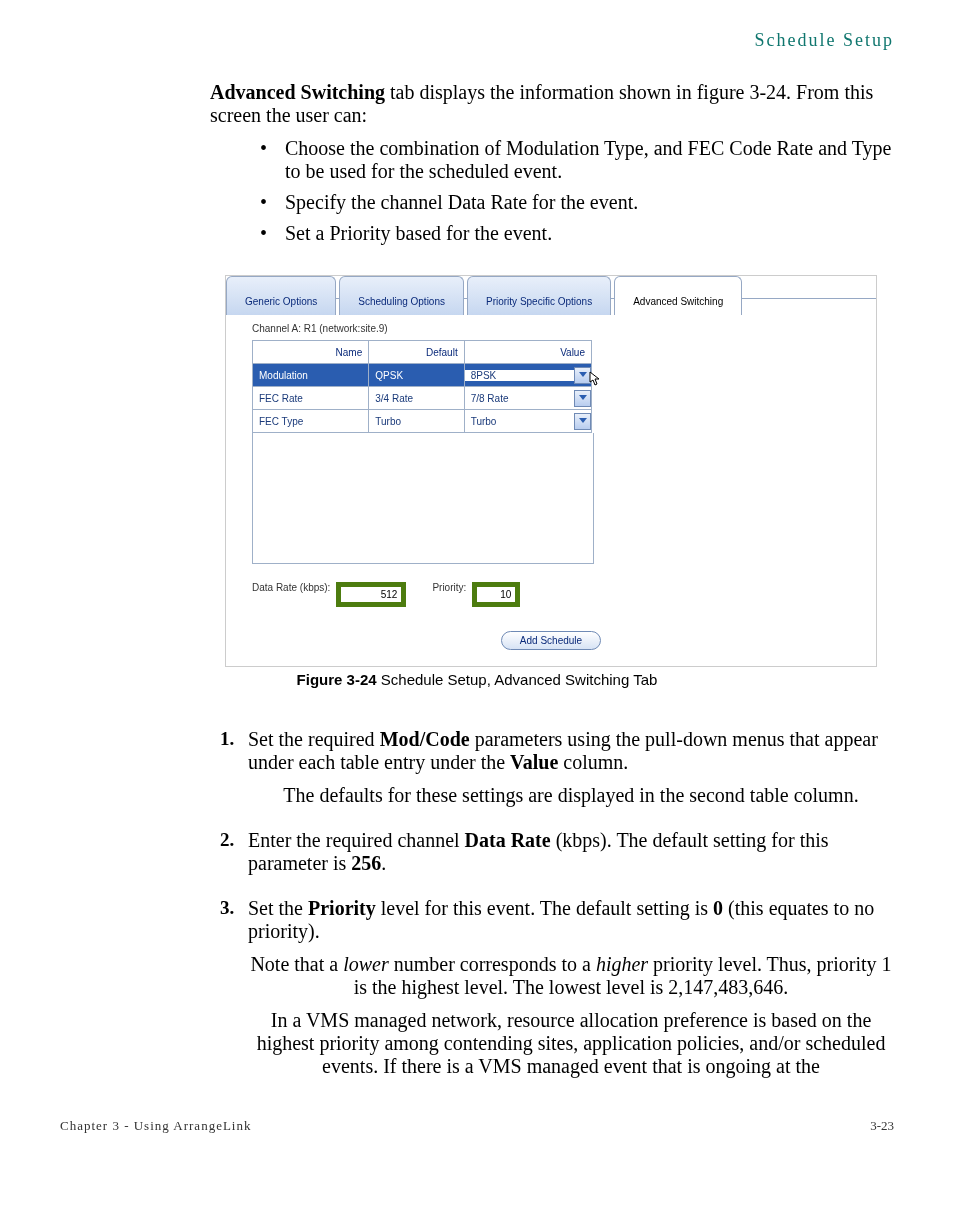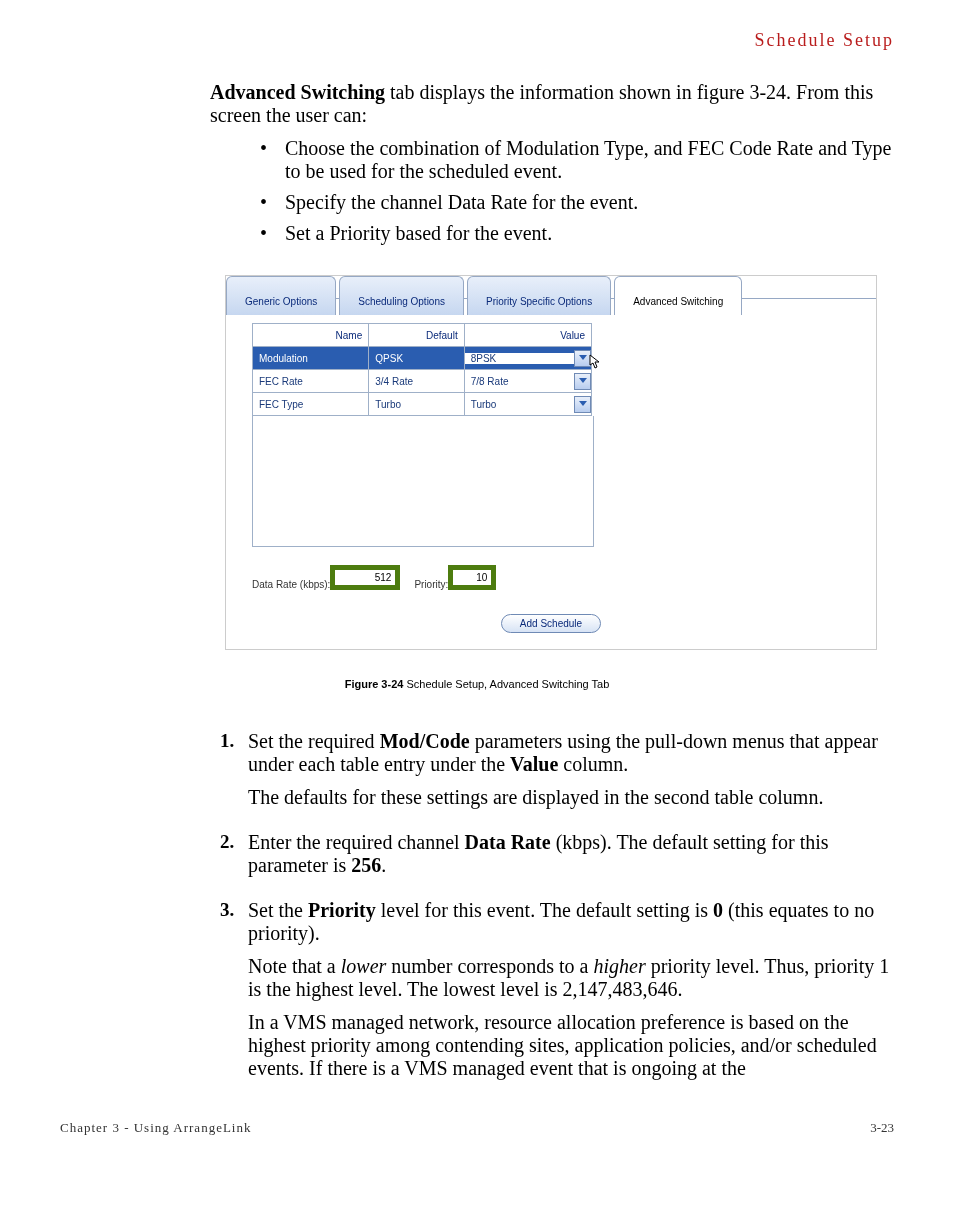--- a/index.html
+++ b/index.html
@@ -8,21 +8,21 @@
     font-family: "Times New Roman", Times, serif;
     color: #000;
     width: 954px;
     box-sizing: border-box;
     padding: 30px 60px 30px 60px;
   }
   .header-right {
     text-align: right;
     letter-spacing: 2px;
     font-size: 18px;
-    color: #b91c1c;
+    color: #0f766e;
     margin-bottom: 30px;
   }
   .intro {
     font-size: 20px;
     margin-left: 150px;
     margin-bottom: 10px;
   }
   .intro strong { font-weight: bold; }
   ul.bullets {
     margin: 10px 2px 30px 200px;
@@ -136,21 +136,22 @@
     border: 1px solid #9fb0c8;
     border-top: none;
     width: 340px;
     background: #fff;
   }
   .rateline {
     margin-top: 18px;
     font-size: 10px;
     color: #333;
     display: flex;
-    align-items: flex-end;
+    align-items: flex-start;
+    gap: 6px;
   }
   .rateline input {
     width: 52px;
     height: 15px;
     font-size: 10px;
     border: 5px solid #4d7c0f;
     text-align: right;
     padding: 0 4px;
     font-family: Tahoma, Arial, sans-serif;
   }
@@ -165,22 +166,22 @@
     color: #0a2a7a;
     border: 1px solid #6f8ab5;
     border-radius: 10px;
     background: linear-gradient(#fff, #d7e3f5);
     cursor: pointer;
     font-family: Tahoma, Arial, sans-serif;
   }
   .figcap {
     text-align: center;
     font-family: Arial, Helvetica, sans-serif;
-    font-size: 11px;
-    margin: 28px 0 40px 0;
+    font-size: 15px;
+    margin: 4px 0 40px 0;
   }
   .figcap b { font-weight: bold; }
   ol.steps {
     list-style: none;
     counter-reset: step;
     margin: 0 0 0 160px;
     padding: 0;
     font-size: 20px;
   }
   ol.steps > li {
@@ -189,21 +190,21 @@
     position: relative;
     padding-left: 28px;
   }
   ol.steps > li::before {
     content: counter(step) ".";
     font-weight: bold;
     position: absolute;
     left: 0;
     font-size: 19px;
   }
-  ol.steps p { margin: 10px 0; }
+  ol.steps p { margin: 10px 0; text-align: center; }
   ol.steps em { font-style: italic; }
   .footer {
     margin-top: 40px;
     display: flex;
     justify-content: space-between;
     font-size: 13px;
     color: #333;
     letter-spacing: 1px;
   }
   .footer .pg { letter-spacing: 0; }
@@ -224,20 +225,21 @@
 </ul>
 
 <div class="shot">
   <div class="tabs">
     <div class="tab">Generic Options</div>
     <div class="tab">Scheduling Options</div>
     <div class="tab">Priority Specific Options</div>
     <div class="tab active">Advanced Switching</div>
   </div>
   <div class="panel-body">
+    <div class="chan">Channel A: R1  (network:site.9)</div>
 
     <table class="grid">
       <tbody>
           <tr>
         <th>Name</th>
         <th>Default</th>
         <th>Value</th>
       </tr>
       <tr class="selrow">
         <td>Modulation</td>

